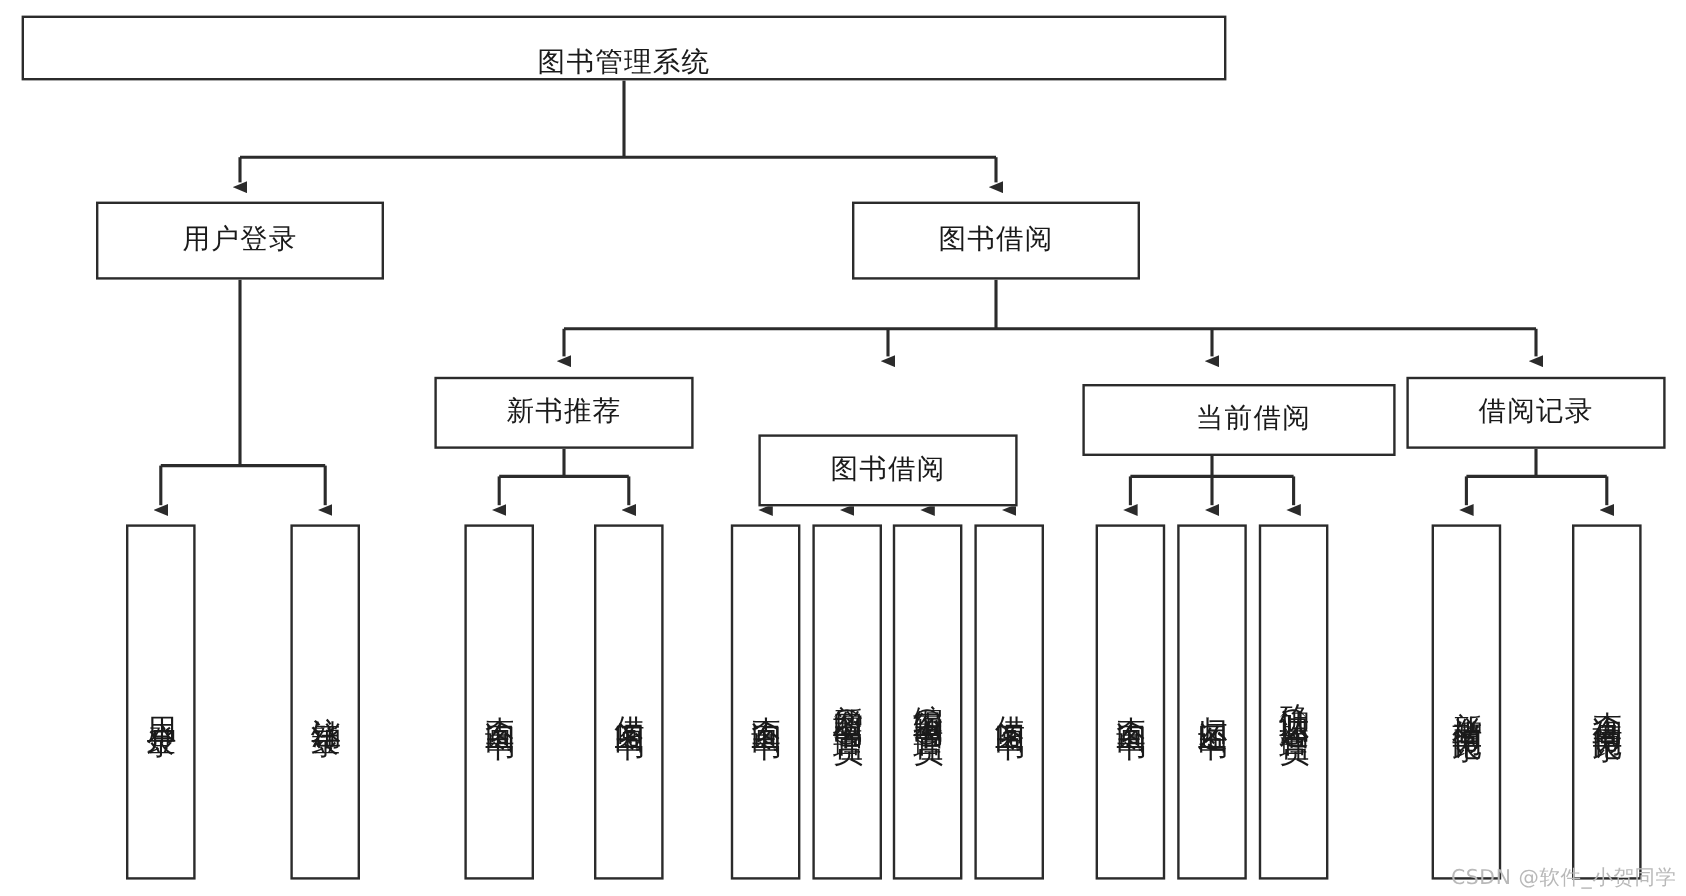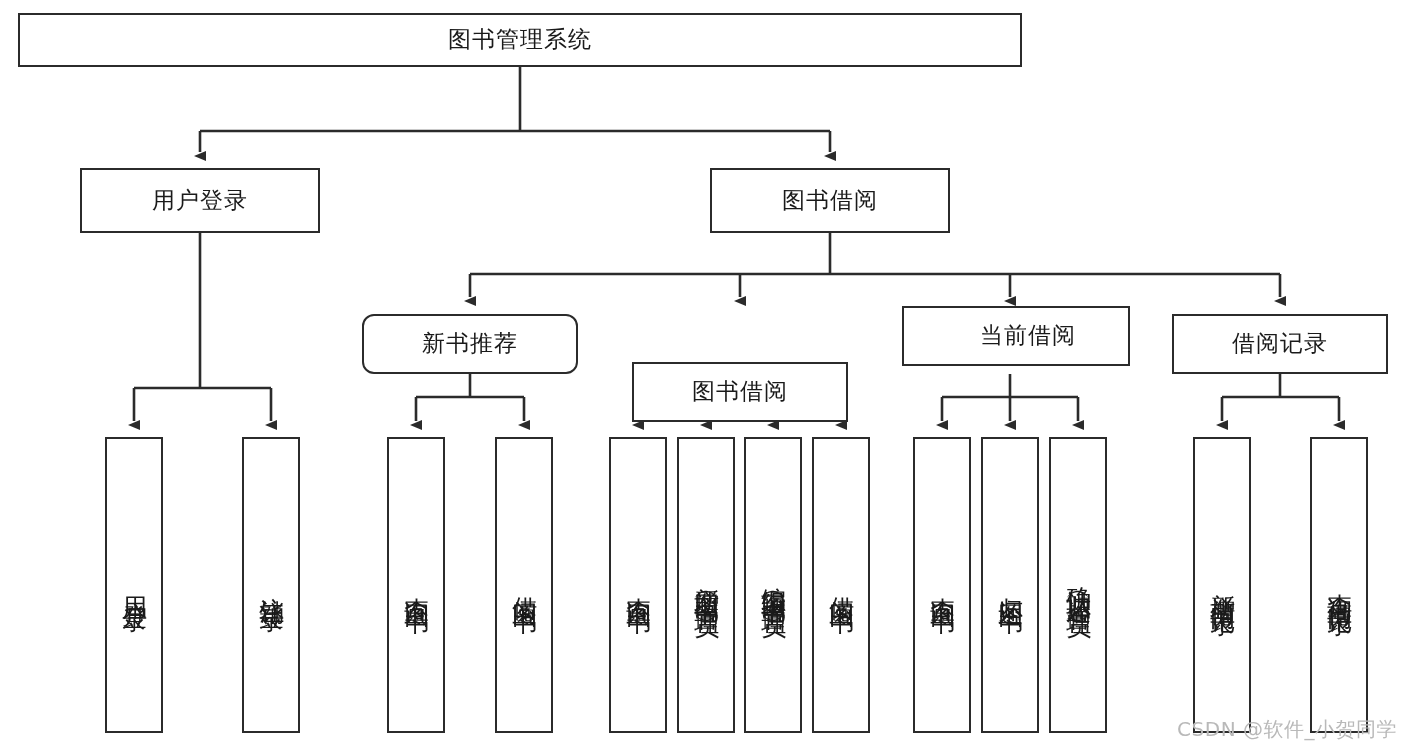--- a/index.html
+++ b/index.html
@@ -50,26 +50,27 @@
     padding-top: 6px;
     padding-bottom: 6px;
   }
   .node.vert .vtext {
     writing-mode: vertical-rl;
     text-orientation: upright;
     white-space: nowrap;
   }
   .root-node {
     font-size: 24px;
+    align-items: flex-end;
   }
   #watermark {
     position: absolute;
     right: 8px;
     bottom: 4px;
-    font-size: 20px;
+    font-size: 17px;
     color: #b9b9b9;
     letter-spacing: 0.5px;
     white-space: nowrap;
   }
 </style>
 </head>
 <body>
 
 <div id="canvas">
 
@@ -128,29 +129,29 @@
   </div>
 
   <div class="node horiz" style="left:80px; top:168px; width:240px; height:65px;">
     <span>用户登录</span>
   </div>
 
   <div class="node horiz" style="left:710px; top:168px; width:240px; height:65px;">
     <span>图书借阅</span>
   </div>
 
-  <div class="node horiz" style="left:362px; top:314px; width:216px; height:60px;border-radius:12px;">
+  <div class="node horiz" style="left:362px; top:314px; width:216px; height:60px;">
     <span>新书推荐</span>
   </div>
 
   <div class="node horiz" style="left:632px; top:314px; width:216px; height:60px;margin-top:48px;">
     <span>图书借阅</span>
   </div>
 
-  <div class="node horiz" style="left:902px; top:306px; width:228px; height:60px;padding-left:24px;">
+  <div class="node horiz" style="left:902px; top:320px; width:261px; height:60px;padding-left:24px;">
     <span>当前借阅</span>
   </div>
 
   <div class="node horiz" style="left:1172px; top:314px; width:216px; height:60px;text-align:center;">
     <span>借阅记录</span>
   </div>
 
   <div class="node vert" style="left:105px; top:437px; width:58px; height:296px;">
     <span class="vtext">用户登录</span>
   </div>

